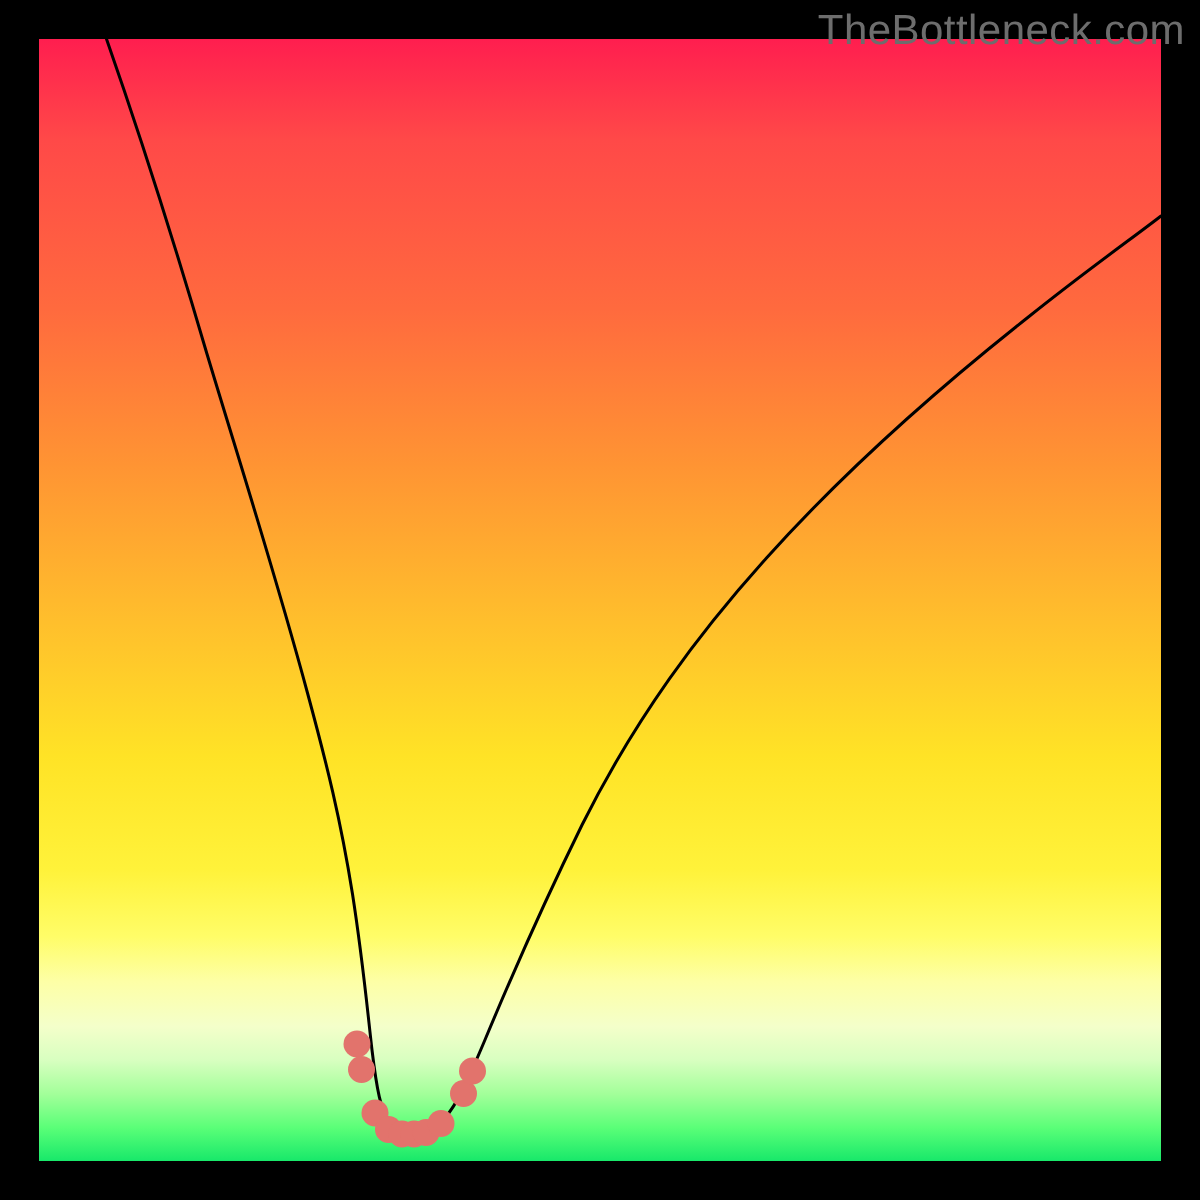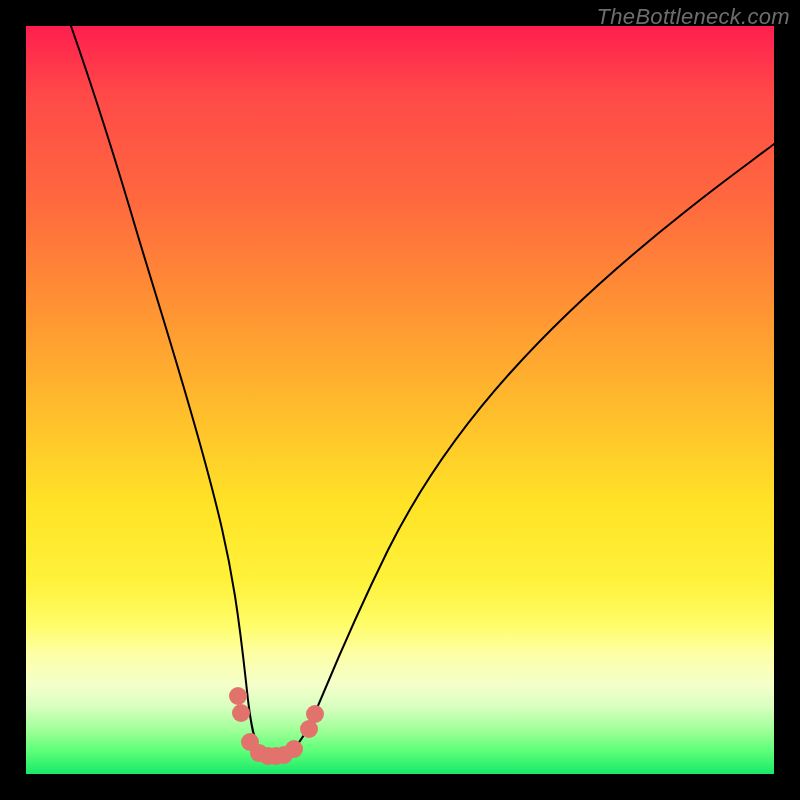--- a/index.html
+++ b/index.html
@@ -58,24 +58,23 @@
   }
   .dots path, .dots circle {
     fill: #e2736c;
     stroke: none;
   }
   .watermark {
     position: absolute;
     top: 4px;
     right: 10px;
     color: #6d6d6d;
-    font-size: 22px;
+    font-size: 28px;
     letter-spacing: 0.3px;
     user-select: none;
-    font-style: italic;
   }
 </style>
 </head>
 <body>
 
 <div class="frame">
   <div class="plot-area">
     <svg viewBox="0 0 748 748">
       <g>
         <path class="curve" d="M 45 0

